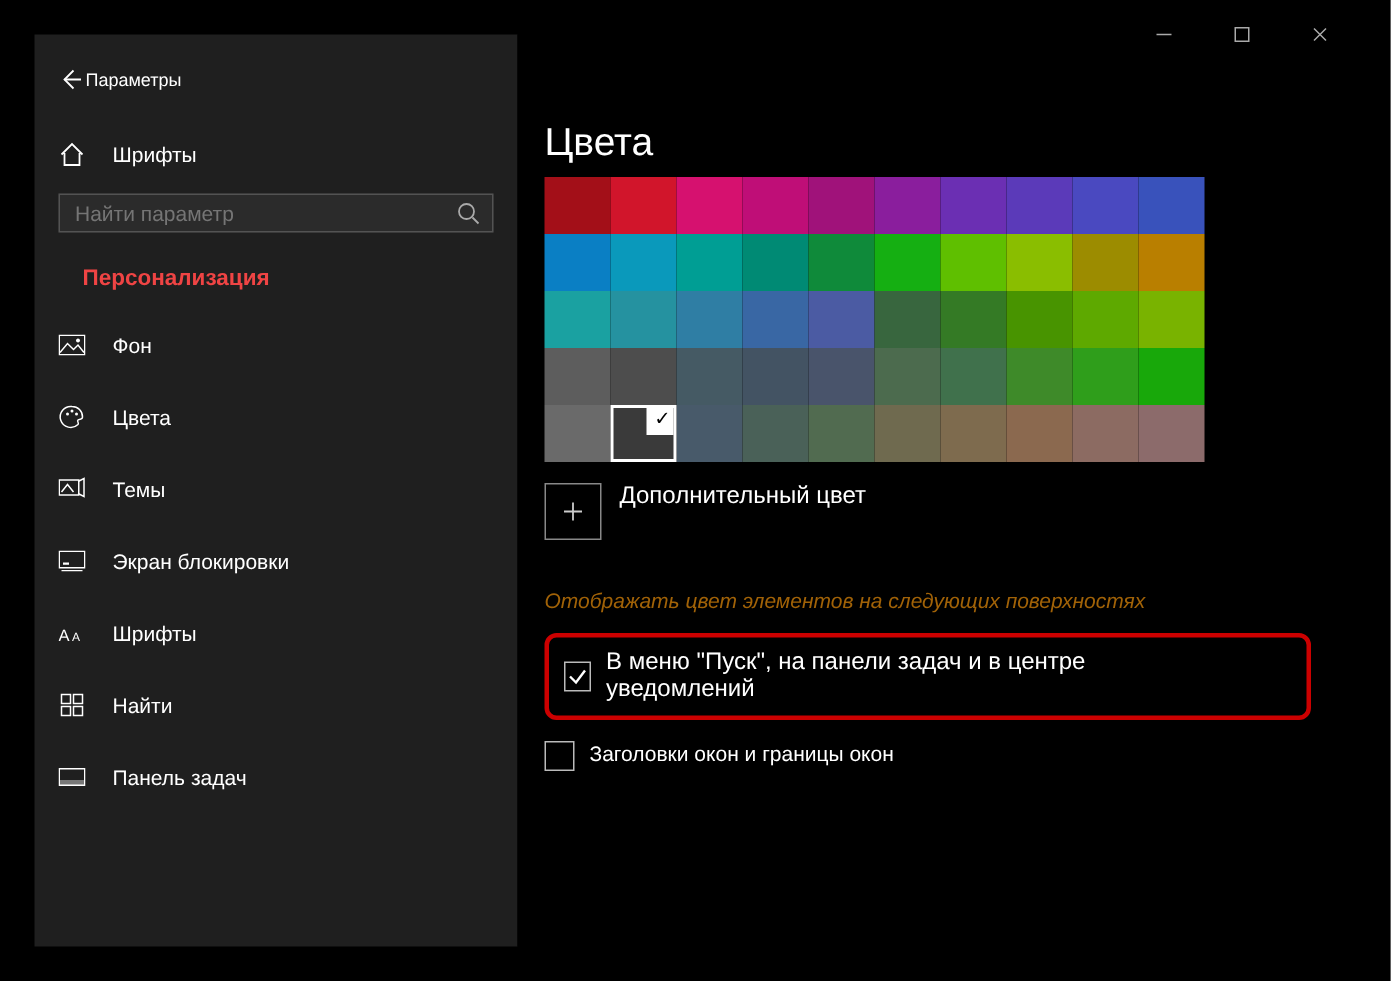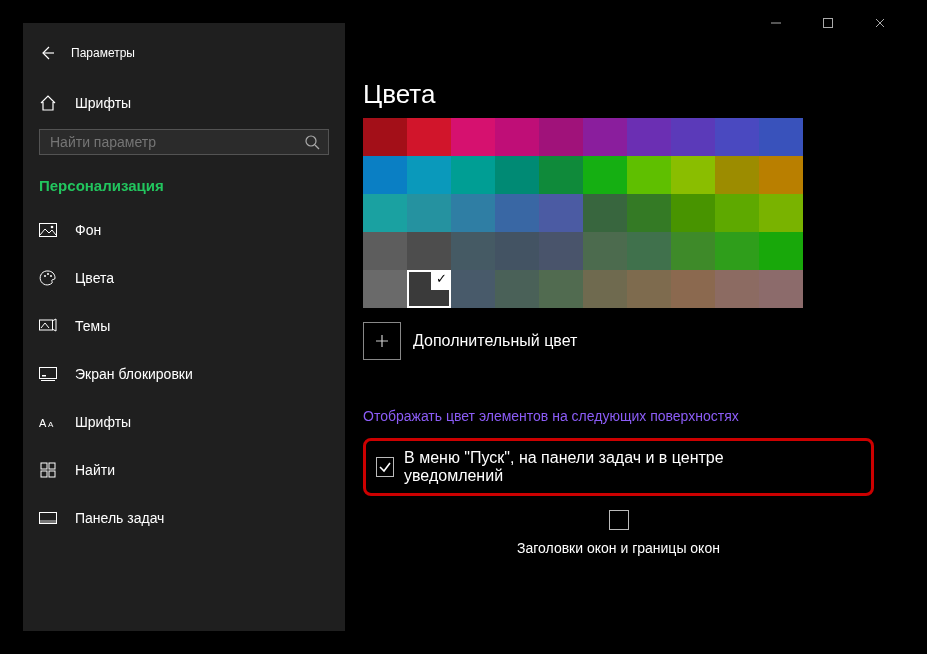--- a/index.html
+++ b/index.html
@@ -1,45 +1,45 @@
 <!DOCTYPE html>
 <html><head>
 <meta charset="utf-8">
 <style>
   * { margin: 0; padding: 0; box-sizing: border-box; font-family: "Segoe UI", Tahoma, sans-serif; }
   body { background: #fff; }
   .window { width: 927px; height: 654px; background: #000; position: relative; }
   .inner  { position: absolute; left: 23px; top: 23px; right: 23px; bottom: 23px; background: #000; display: flex; }
   
   .sidebar { width: 322px; background: #1f1f1f; color: #fff; display: flex; flex-direction: column; padding-top: 10px; }
-  .titlebar-row { display:flex; align-items:center; height:40px; padding-left:16px; gap:16px; font-size:12px; color:#fff;}
+  .titlebar-row { display:flex; align-items:center; height:40px; padding-left:16px; gap:2px; font-size:12px; color:#fff;}
   .back-icon { width:16px; height:16px; display:flex; align-items:center; justify-content:center; }
   .home-row { display:flex; align-items:center; height:40px; padding-left:16px; gap:18px; font-size:14px; color:#fff; margin-top:10px;}
   .search-wrap { margin: 6px 16px 14px 16px; }
   .search { width:100%; height:26px; background:#2b2b2b; border:1px solid #535353; color:#9a9a9a; position:relative; }
   .search input { background:transparent; border:none; outline:none; color:#9a9a9a; font-size:14px; width: calc(100% - 40px); height:100%; padding:0 10px;}
   .search .glass { position:absolute; right:8px; top:50%; transform:translateY(-50%); }
-  .section-title { font-size:15px; font-weight:600; color:#22c55e; padding:8px 16px 16px 16px; }
+  .section-title { font-size:15px; font-weight:600; color:#ef4444; padding:8px 16px 16px 16px;margin-left:16px; }
   .nav-item { display:flex; align-items:center; height:40px; padding-left:16px; gap:18px; font-size:14px; color:#fff; cursor:pointer; margin-bottom:8px;}
   .nav-item .ic { width:18px; display:flex; justify-content:center; }
   
   .content { flex:1; background:#000; color:#fff; padding: 16px 30px 0 18px; position:relative; }
   .syswin { position:absolute; top:-6px; right:6px; display:flex; gap:28px; color:#aaa; font-size:14px; }
   .syswin span { width:24px; text-align:center; cursor:pointer;}
   h1.page { font-size:26px; font-weight:400; margin:40px 0 8px 0; }
   
   .grid { display:flex; flex-wrap:wrap; width:440px; }
   .sw { width:44px; height:38px; }
   .sw.sel { border:2px solid #fff; position:relative; }
   .sw.sel::after { content:""; position:absolute; right:0; top:0; width:18px; height:18px; background:#fff;}
   .sw.sel .chk { position:absolute; right:2px; top:-1px; color:#000; z-index:2; font-size:13px;}
-  .addcolor-row { display:flex; align-items:center; gap:12px; margin-top:14px;}
+  .addcolor-row { display:flex; align-items:flex-start; gap:12px; margin-top:14px;}
   .addbox { width:38px; height:38px; border:1px solid #888; display:flex; align-items:center; justify-content:center; color:#ccc; font-size:20px; font-weight:300;}
-  .surfaces-label { margin-top:48px; font-size:14px; color:#8b5cf6;}
-  .chk-row { display:flex; align-items:center; gap:10px; margin-top:14px; font-size:14px;flex-direction:column;}
+  .surfaces-label { margin-top:32px; font-size:14px; color:#a16207;font-style:italic;}
+  .chk-row { display:flex; gap:10px; margin-top:14px; font-size:14px;}
   .chkbox { width:20px; height:20px; border:1.5px solid #bbb; display:flex; align-items:center; justify-content:center; color:#fff; font-size:14px;}
   
   .callout { border:3px solid #c00; border-radius:8px; padding:8px 90px 8px 10px; display:inline-flex; align-items:center; gap:10px; margin-top:14px;}
   svg { display:block; }
 </style>
 </head>
 <body>
 
 <div class="window">
   <div class="inner">

